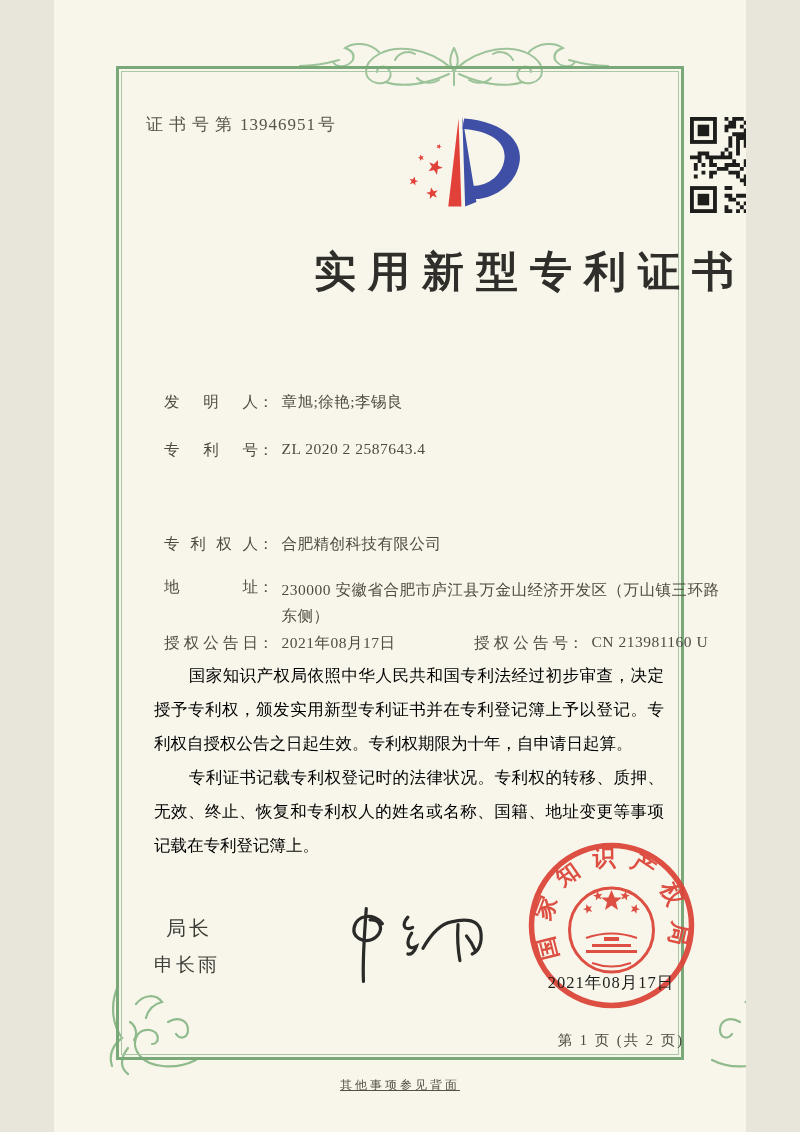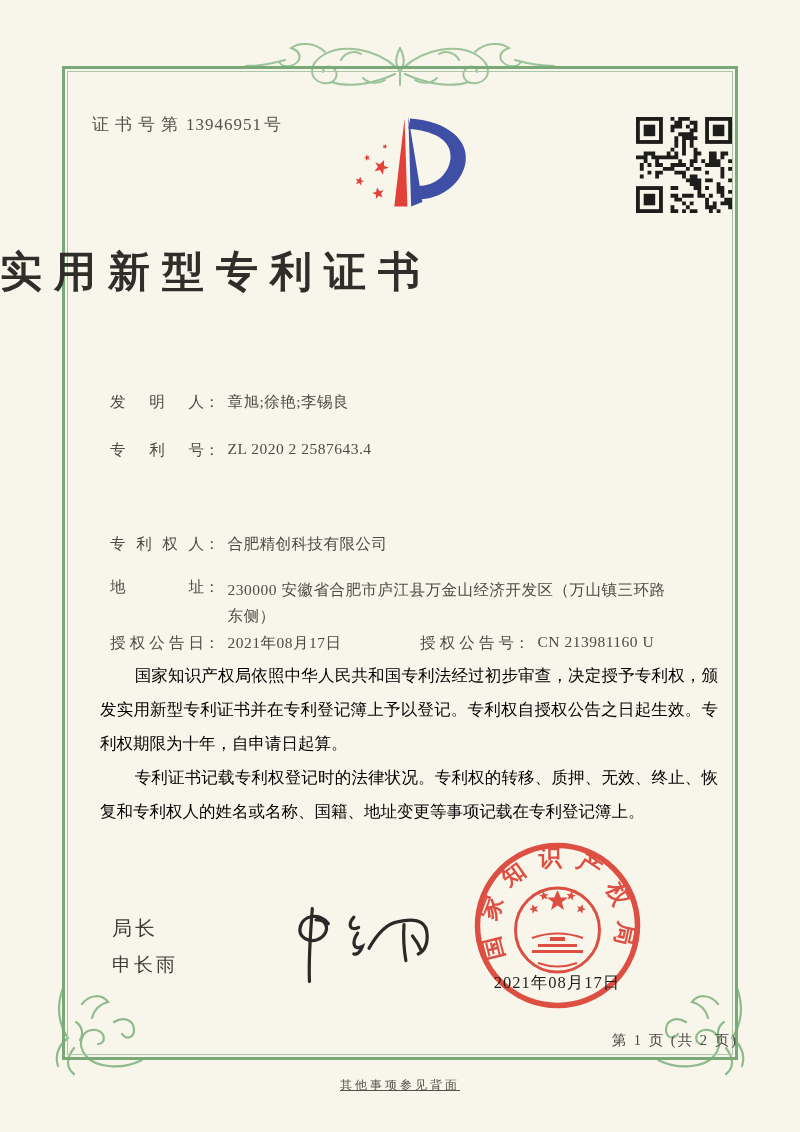--- a/index.html
+++ b/index.html
@@ -1,52 +1,52 @@
 <!DOCTYPE html>
 <html><head>
 <meta charset="utf-8">
 <style>
   html,body{margin:0;padding:0;background:#e8e6da;}
   .page{
-    position:relative;width:800px;height:1132px;margin:0 auto;
+    position:relative;width:692px;height:1132px;margin:0 auto;
     background:#f8f6ea;overflow:hidden;
     font-family:"Liberation Serif","DejaVu Serif",serif;
     color:#4d4b44;
   }
   
   .frame{position:absolute;left:62px;top:66px;right:62px;bottom:72px;
     border:3px solid #79a879;}
   .frame-inner{position:absolute;inset:2px;border:1px solid #a8c7a6;}
   
   .cert-no{position:absolute;left:92px;top:113px;font-size:17px;color:#55534b;}
   .cert-no .sp{letter-spacing:6px;}
   .cert-no .num{letter-spacing:1px;margin:0 2px;}
   
   .logo{position:absolute;left:338px;top:106px;width:150px;height:128px;}
   
   .qr{position:absolute;left:636px;top:117px;width:96px;height:96px;}
   
-  .title{position:absolute;left:0;right:0;top:244px;text-align:left;
+  .title{position:absolute;left:0;right:0;top:244px;text-align:right;
     font-size:42px;font-weight:600;letter-spacing:12px;color:#2f2e2a;white-space:nowrap;}
   
   .frow{position:absolute;left:110px;font-size:15.5px;color:#4d4b44;white-space:nowrap;}
   .field-label{display:inline-block;width:94px;text-align:justify;text-align-last:justify;
     vertical-align:top;}
   .field-colon{display:inline-block;vertical-align:top;margin-right:8px;}
   .field-value{display:inline-block;vertical-align:top;letter-spacing:.5px;}
   .frow-address{white-space:normal;}
   .frow-address .field-value{width:452px;line-height:26px;}
   .grant-pair2{position:absolute;left:310px;top:0;white-space:nowrap;}
   
   .paras{position:absolute;left:100px;right:82px;top:659px;font-size:16.5px;
     line-height:34px;color:#000000;text-align:justify;}
   .paras p{margin:0;text-indent:2.1em;}
   
   .signer-title{position:absolute;left:112px;top:915px;font-size:20px;color:#3d3c37;letter-spacing:3px;}
-  .signer-name{position:absolute;left:112px;top:952px;font-size:19px;color:#3d3c37;letter-spacing:3px;}
+  .signer-name{position:absolute;left:100px;top:952px;font-size:19px;color:#3d3c37;letter-spacing:3px;}
   .signature{position:absolute;left:228px;top:884px;width:248px;height:104px;}
   
   .seal{position:absolute;left:470px;top:838px;width:175px;height:175px;opacity:.93;}
   .seal-date{position:absolute;left:462px;top:972px;width:190px;text-align:center;
     font-size:16.5px;color:#1e1e1c;letter-spacing:1px;z-index:5;}
   
   .page-info{position:absolute;left:62px;right:62px;top:1031px;text-align:right;
     font-size:14.5px;color:#4a4943;letter-spacing:2px;}
   .back-note{position:absolute;left:0;right:0;top:1077px;text-align:center;
     font-size:12px;color:#54504a;letter-spacing:3px;text-decoration:underline;}

